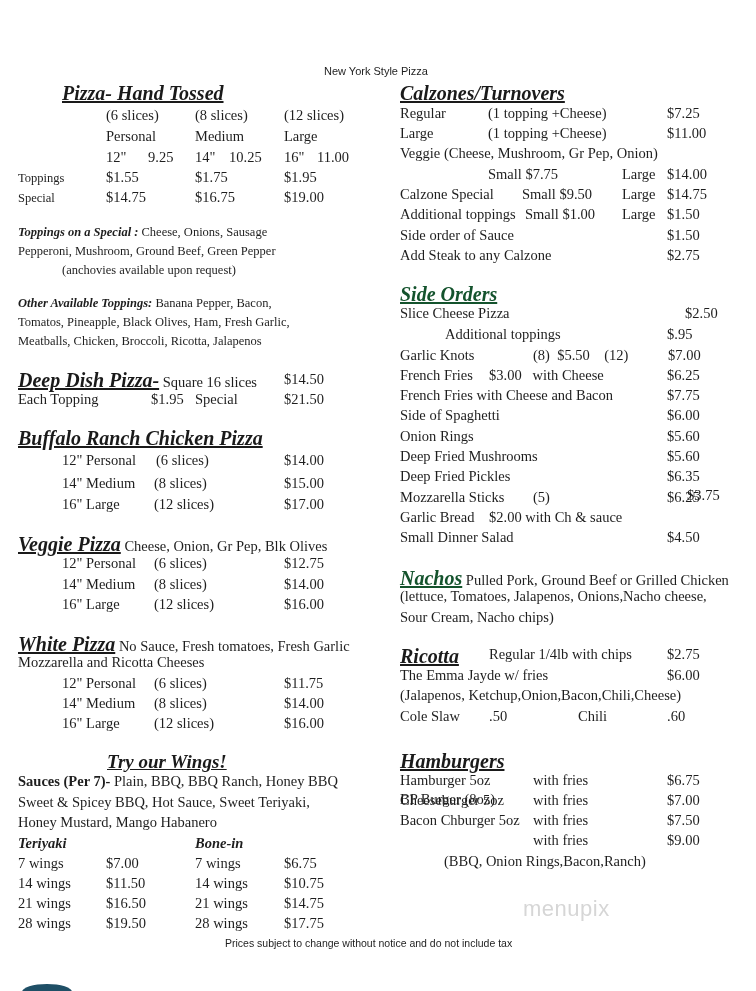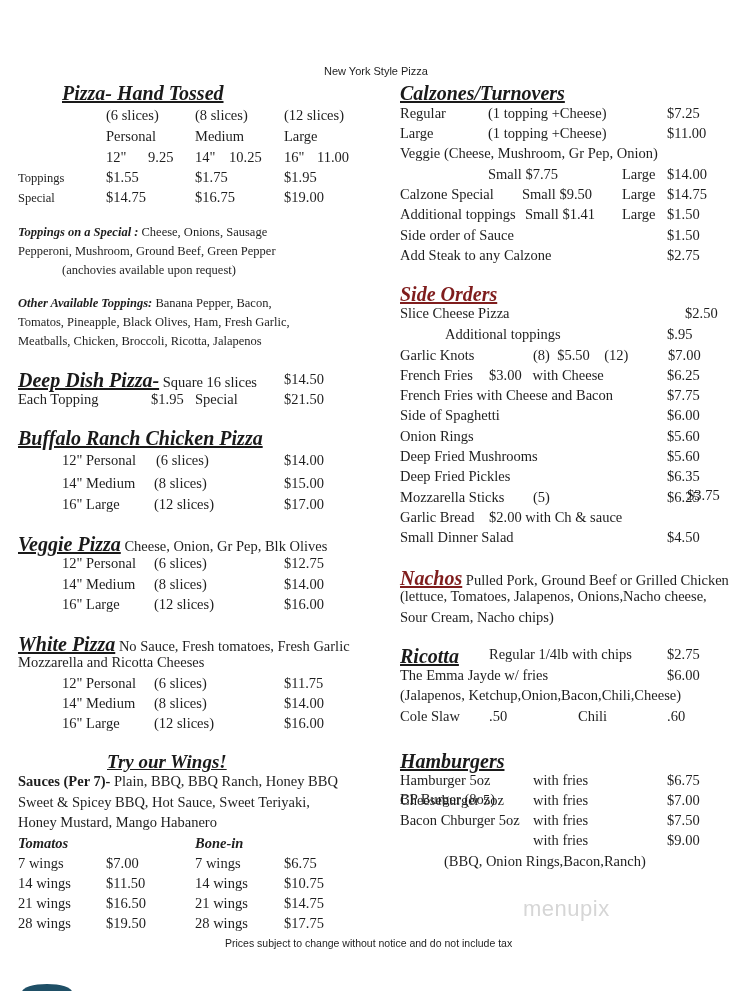--- a/index.html
+++ b/index.html
@@ -1,21 +1,21 @@
 <!DOCTYPE html>
 <html><head>
 <meta charset="utf-8">
 <style>
   html, body { margin: 0; padding: 0; background: #ffffff; }
   body { width: 756px; height: 991px; position: relative; overflow: hidden;
          font-family: "Liberation Serif", serif; color: #1e1e1e; font-size: 14.5px; }
   .abs { position: absolute; white-space: nowrap; line-height: 1; }
   .sans { font-family: "Liberation Sans", sans-serif; }
   .hdr { font-weight: bold; font-style: italic; text-decoration: underline; font-size: 20px; color: #1a1a1a; }
-  .hdr.red { color: #7f1d1d; }
+  .hdr.red { color: #14532d; }
   .bi { font-weight: bold; font-style: italic; }
   .b { font-weight: bold; }
   .tiny { font-size: 12.5px; }
   .watermark { font-family: "Liberation Sans", sans-serif; color: #d6d6d6; font-size: 22px; letter-spacing: 0.5px; }
   .bottom-arc { position: absolute; left: 22px; top: 984px; width: 50px; height: 16px;
                 border-radius: 50%; background: #1f4f66; }
 </style>
 </head>
 <body>
 
@@ -113,21 +113,21 @@
   <div class="abs" style="left:154px;top:716px;">(12 slices)</div>
   <div class="abs" style="left:284px;top:716px;">$16.00</div>
 </div>
 
 <div class="abs hdr" style="left:107px;top:752px;font-size:19px;">Try our Wings!</div>
 <div class="abs" style="left:18px;top:774px;">
   <span class="b">Sauces (Per 7)-</span><span> Plain, BBQ, BBQ Ranch, Honey BBQ</span>
 </div>
 <div class="abs" style="left:18px;top:795px;">Sweet &amp; Spicey BBQ, Hot Sauce, Sweet Teriyaki,</div>
 <div class="abs" style="left:18px;top:815px;">Honey Mustard, Mango Habanero</div>
-<div class="abs bi" style="left:18px;top:836px;">Tomatos</div>
+<div class="abs bi" style="left:18px;top:836px;">Teriyaki</div>
 <div class="abs bi" style="left:195px;top:836px;">Bone-in</div>
 <div>
   <div class="abs" style="left:18px;top:856px;">7 wings</div>
   <div class="abs" style="left:106px;top:856px;">$7.00</div>
   <div class="abs" style="left:195px;top:856px;">7 wings</div>
   <div class="abs" style="left:284px;top:856px;">$6.75</div>
 
   <div class="abs" style="left:18px;top:876px;">14 wings</div>
   <div class="abs" style="left:106px;top:876px;">$11.50</div>
   <div class="abs" style="left:195px;top:876px;">14 wings</div>
@@ -158,21 +158,21 @@
   <div class="abs" style="left:488px;top:167px;">Small $7.75</div>
   <div class="abs" style="left:622px;top:167px;">Large</div>
   <div class="abs" style="left:667px;top:167px;">$14.00</div>
 
   <div class="abs" style="left:400px;top:187px;">Calzone Special</div>
   <div class="abs" style="left:522px;top:187px;">Small $9.50</div>
   <div class="abs" style="left:622px;top:187px;">Large</div>
   <div class="abs" style="left:667px;top:187px;">$14.75</div>
 
   <div class="abs" style="left:400px;top:207px;">Additional toppings</div>
-  <div class="abs" style="left:525px;top:207px;">Small $1.41</div>
+  <div class="abs" style="left:525px;top:207px;">Small $1.00</div>
   <div class="abs" style="left:622px;top:207px;">Large</div>
   <div class="abs" style="left:667px;top:207px;">$1.50</div>
 
   <div class="abs" style="left:400px;top:228px;">Side order of Sauce</div>
   <div class="abs" style="left:667px;top:228px;">$1.50</div>
 
   <div class="abs" style="left:400px;top:248px;">Add Steak to any Calzone</div>
   <div class="abs" style="left:667px;top:248px;">$2.75</div>
 </div>
 

